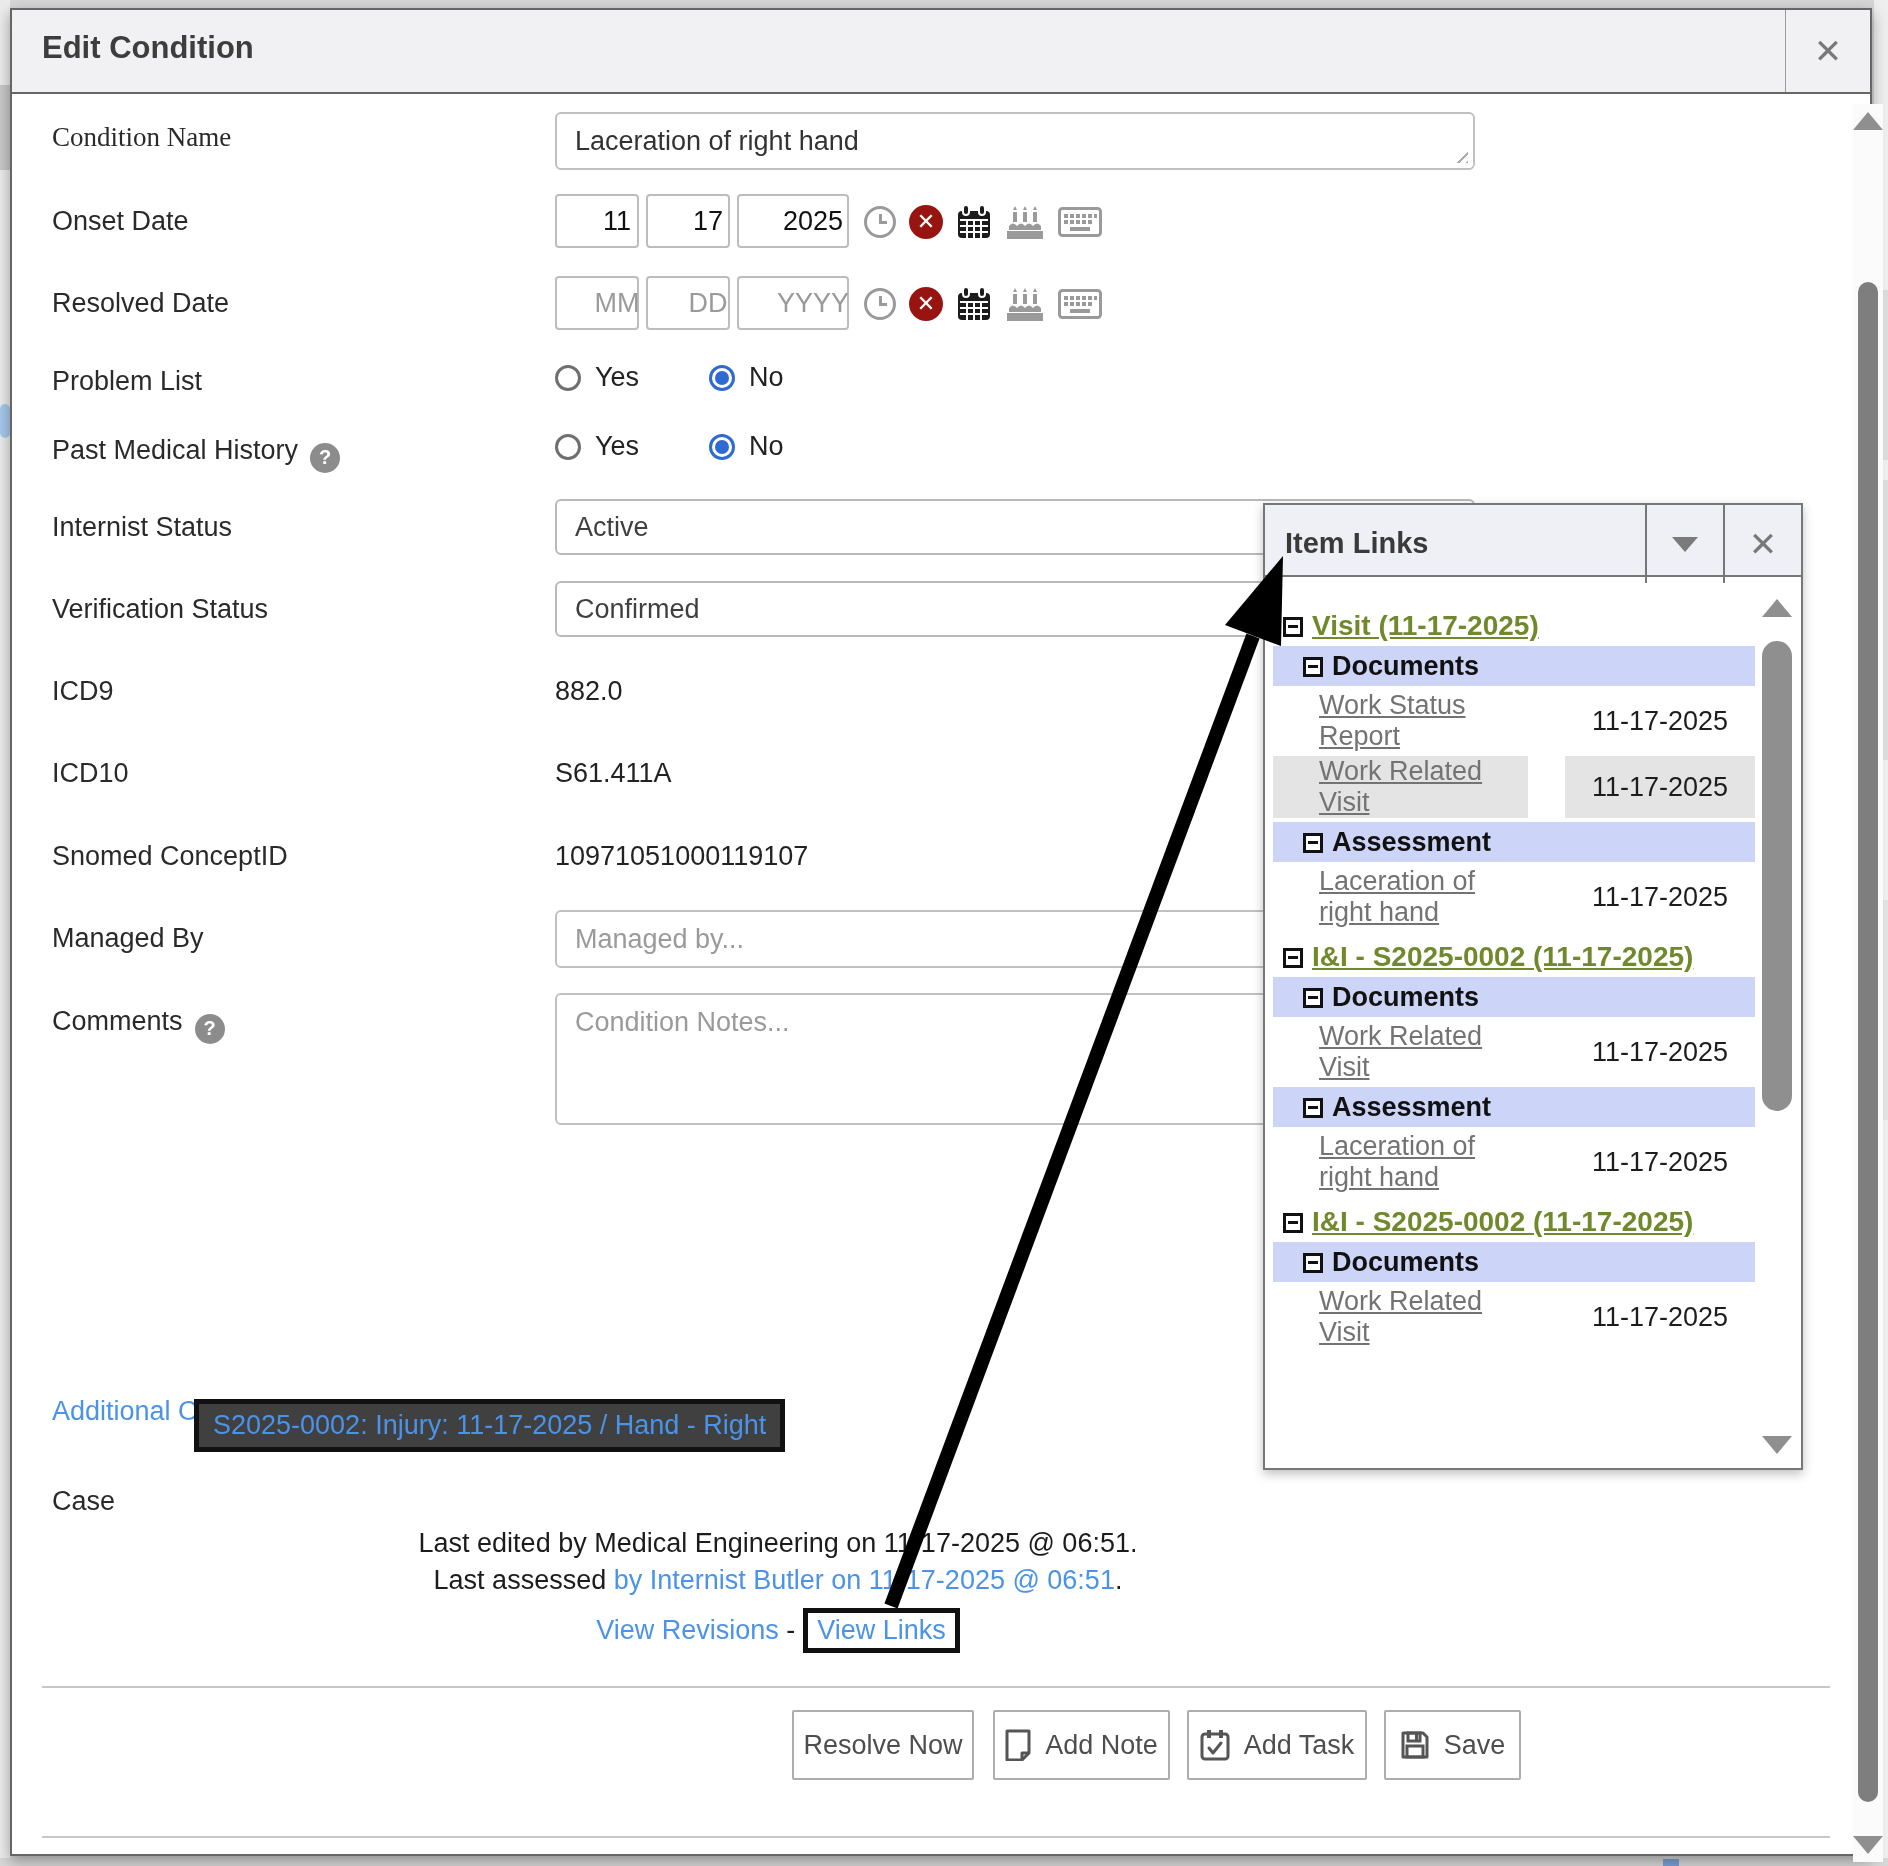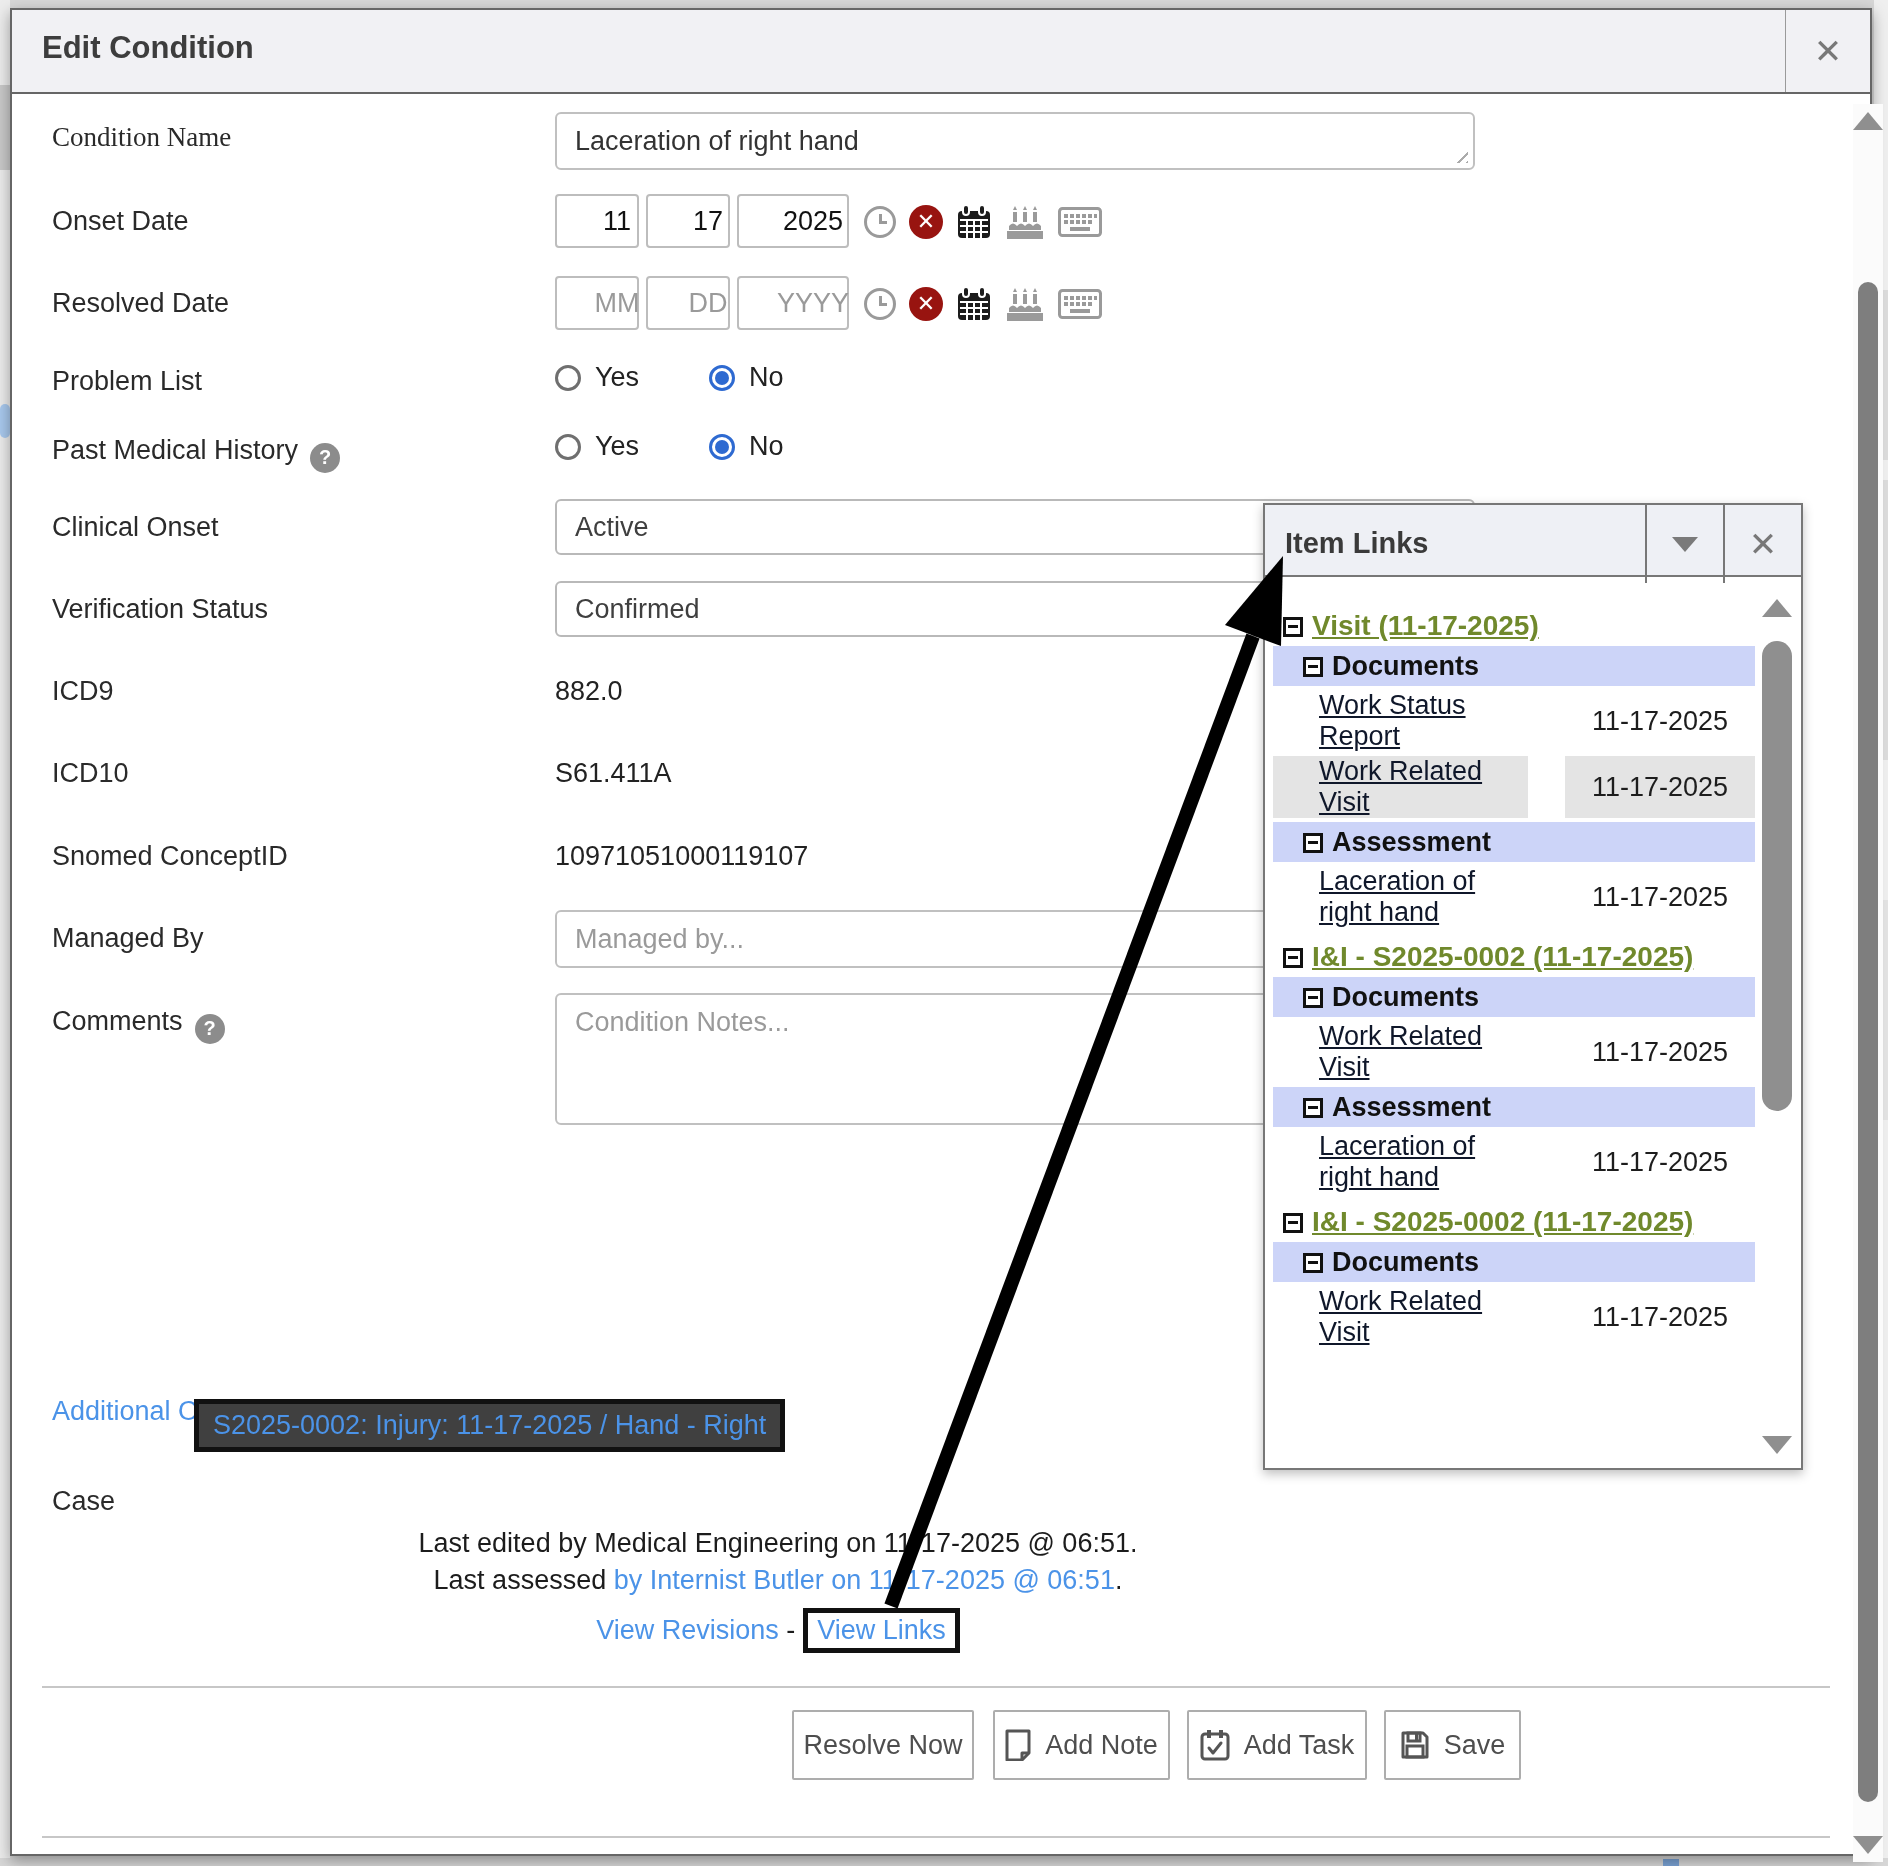--- a/index.html
+++ b/index.html
@@ -65,21 +65,21 @@
   .panel-btn.cl{right:0;}
   .tri-down-gray{width:0;height:0;border-left:13px solid transparent;border-right:13px solid transparent;border-top:15px solid #7a7a7a;}
   .panel-body{position:absolute;left:0;top:80px;right:46px;bottom:0;overflow:hidden;padding:14px 0 0 8px;box-sizing:border-box;}
   .minus-box{display:inline-block;width:20px;height:20px;border:3px solid #111;box-sizing:border-box;position:relative;vertical-align:-2px;background:#fff;margin-right:9px;flex:none;}
   .minus-box::after{content:'';position:absolute;left:2px;right:2px;top:5px;height:3px;background:#111;}
   .il-group{font-size:28px;font-weight:bold;line-height:37px;margin:8px 0 2px;padding-left:10px;}
   .il-group a{color:#70892c;text-decoration:underline;cursor:pointer;}
   .il-section{background:#ccd4f8;font-size:27px;font-weight:bold;color:#111;height:40px;line-height:40px;margin:2px 0;padding-left:30px;}
   .il-item{display:flex;align-items:center;min-height:62px;padding:2px 0;}
   .il-name{width:255px;padding-left:46px;font-size:27px;line-height:31px;box-sizing:border-box;align-self:stretch;display:flex;align-items:center;}
-  .il-name a{color:#0f172a;text-decoration:underline;cursor:pointer;}
+  .il-name a{color:#737373;text-decoration:underline;cursor:pointer;}
   .il-date{margin-left:auto;width:190px;font-size:27px;color:#1d1d1d;text-align:center;align-self:stretch;display:flex;align-items:center;justify-content:center;}
   .il-item.hl .il-name{background:#e4e4e4;}
   .il-item.hl .il-date{background:#e4e4e4;box-shadow:-4px 0 0 #fff;}
 
   
   .tri-up{width:0;height:0;border-left:15px solid transparent;border-right:15px solid transparent;border-bottom:18px solid #8f8f8f;}
   .tri-dn{width:0;height:0;border-left:15px solid transparent;border-right:15px solid transparent;border-top:18px solid #8f8f8f;}
   .panel-scroll{position:absolute;right:5px;top:86px;bottom:6px;width:38px;}
   .panel-scroll .tri-up{position:absolute;left:4px;top:8px;}
   .panel-scroll .tri-dn{position:absolute;left:4px;bottom:8px;}
@@ -247,21 +247,21 @@
       <span>Past Medical History</span><span class="help-icon">?</span>
     </div>
     <div class="radio-group" style="top:421px;">
       <span class="radio"></span>
       <span>Yes</span>
       <span class="rg-gap"></span>
       <span class="radio checked"></span>
       <span>No</span>
     </div>
 
-    <div class="flabel" style="top:502px;">Clinical Onset</div>
+    <div class="flabel" style="top:502px;">Internist Status</div>
     <div class="select-box" style="top:489px;">
         <span>Active</span>
       </div>
 
     <div class="flabel" style="top:584px;">Verification Status</div>
     <div class="select-box" style="top:571px;">
         <span>Confirmed</span>
       </div>
 
     <div class="flabel" style="top:666px;">ICD9</div>

